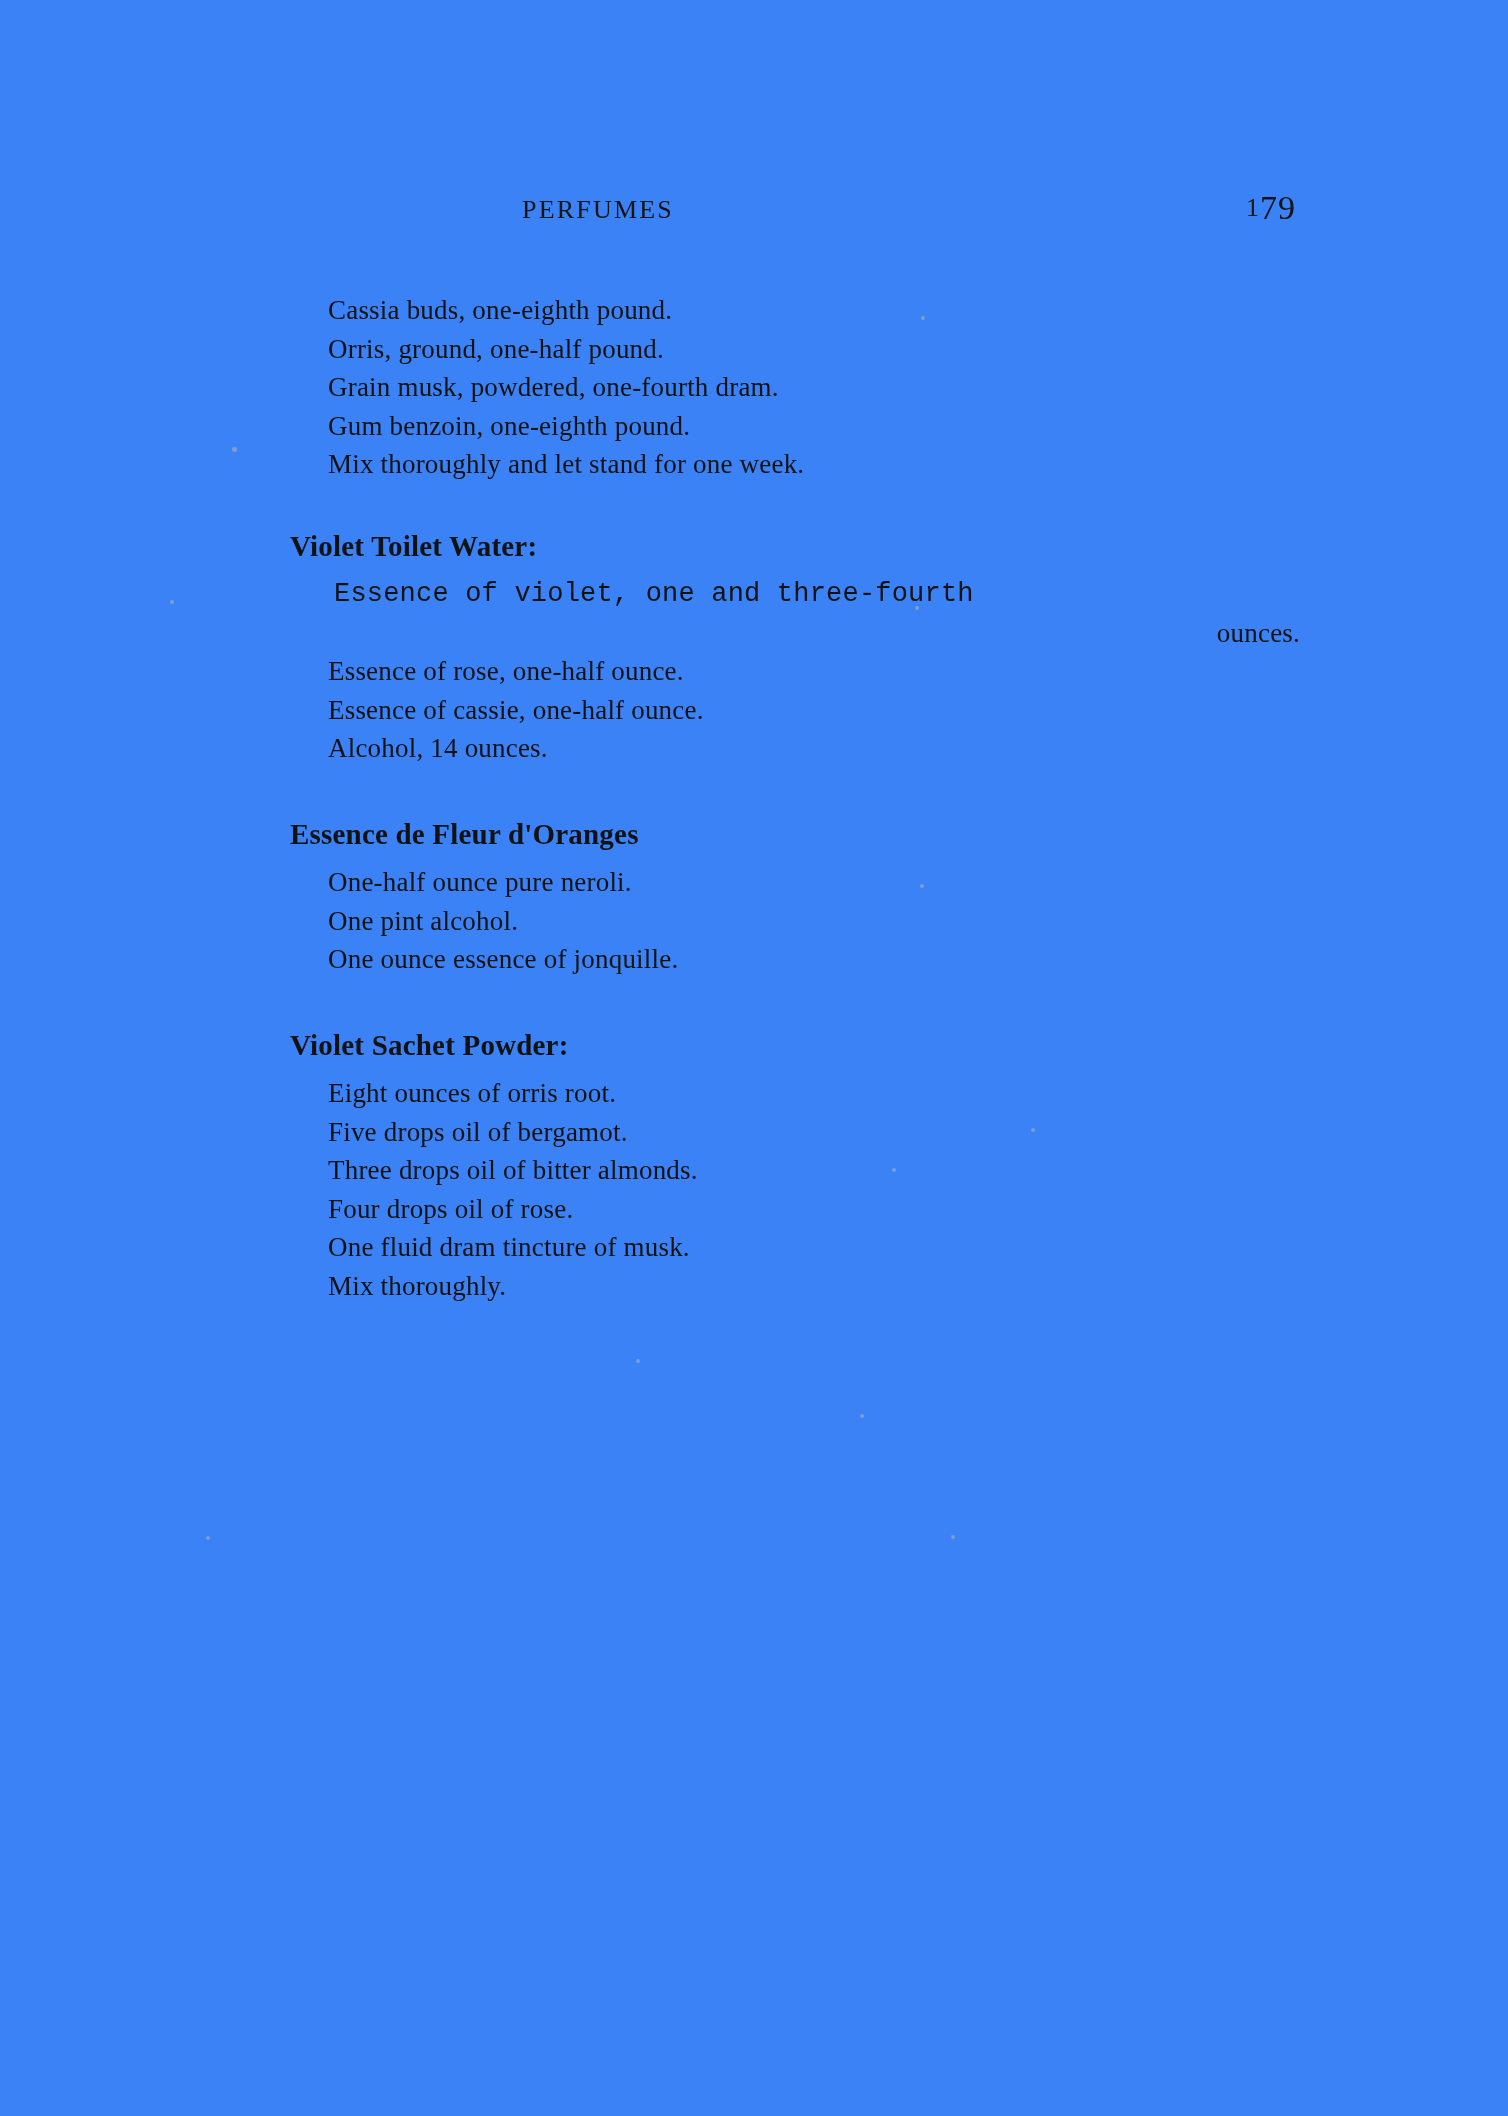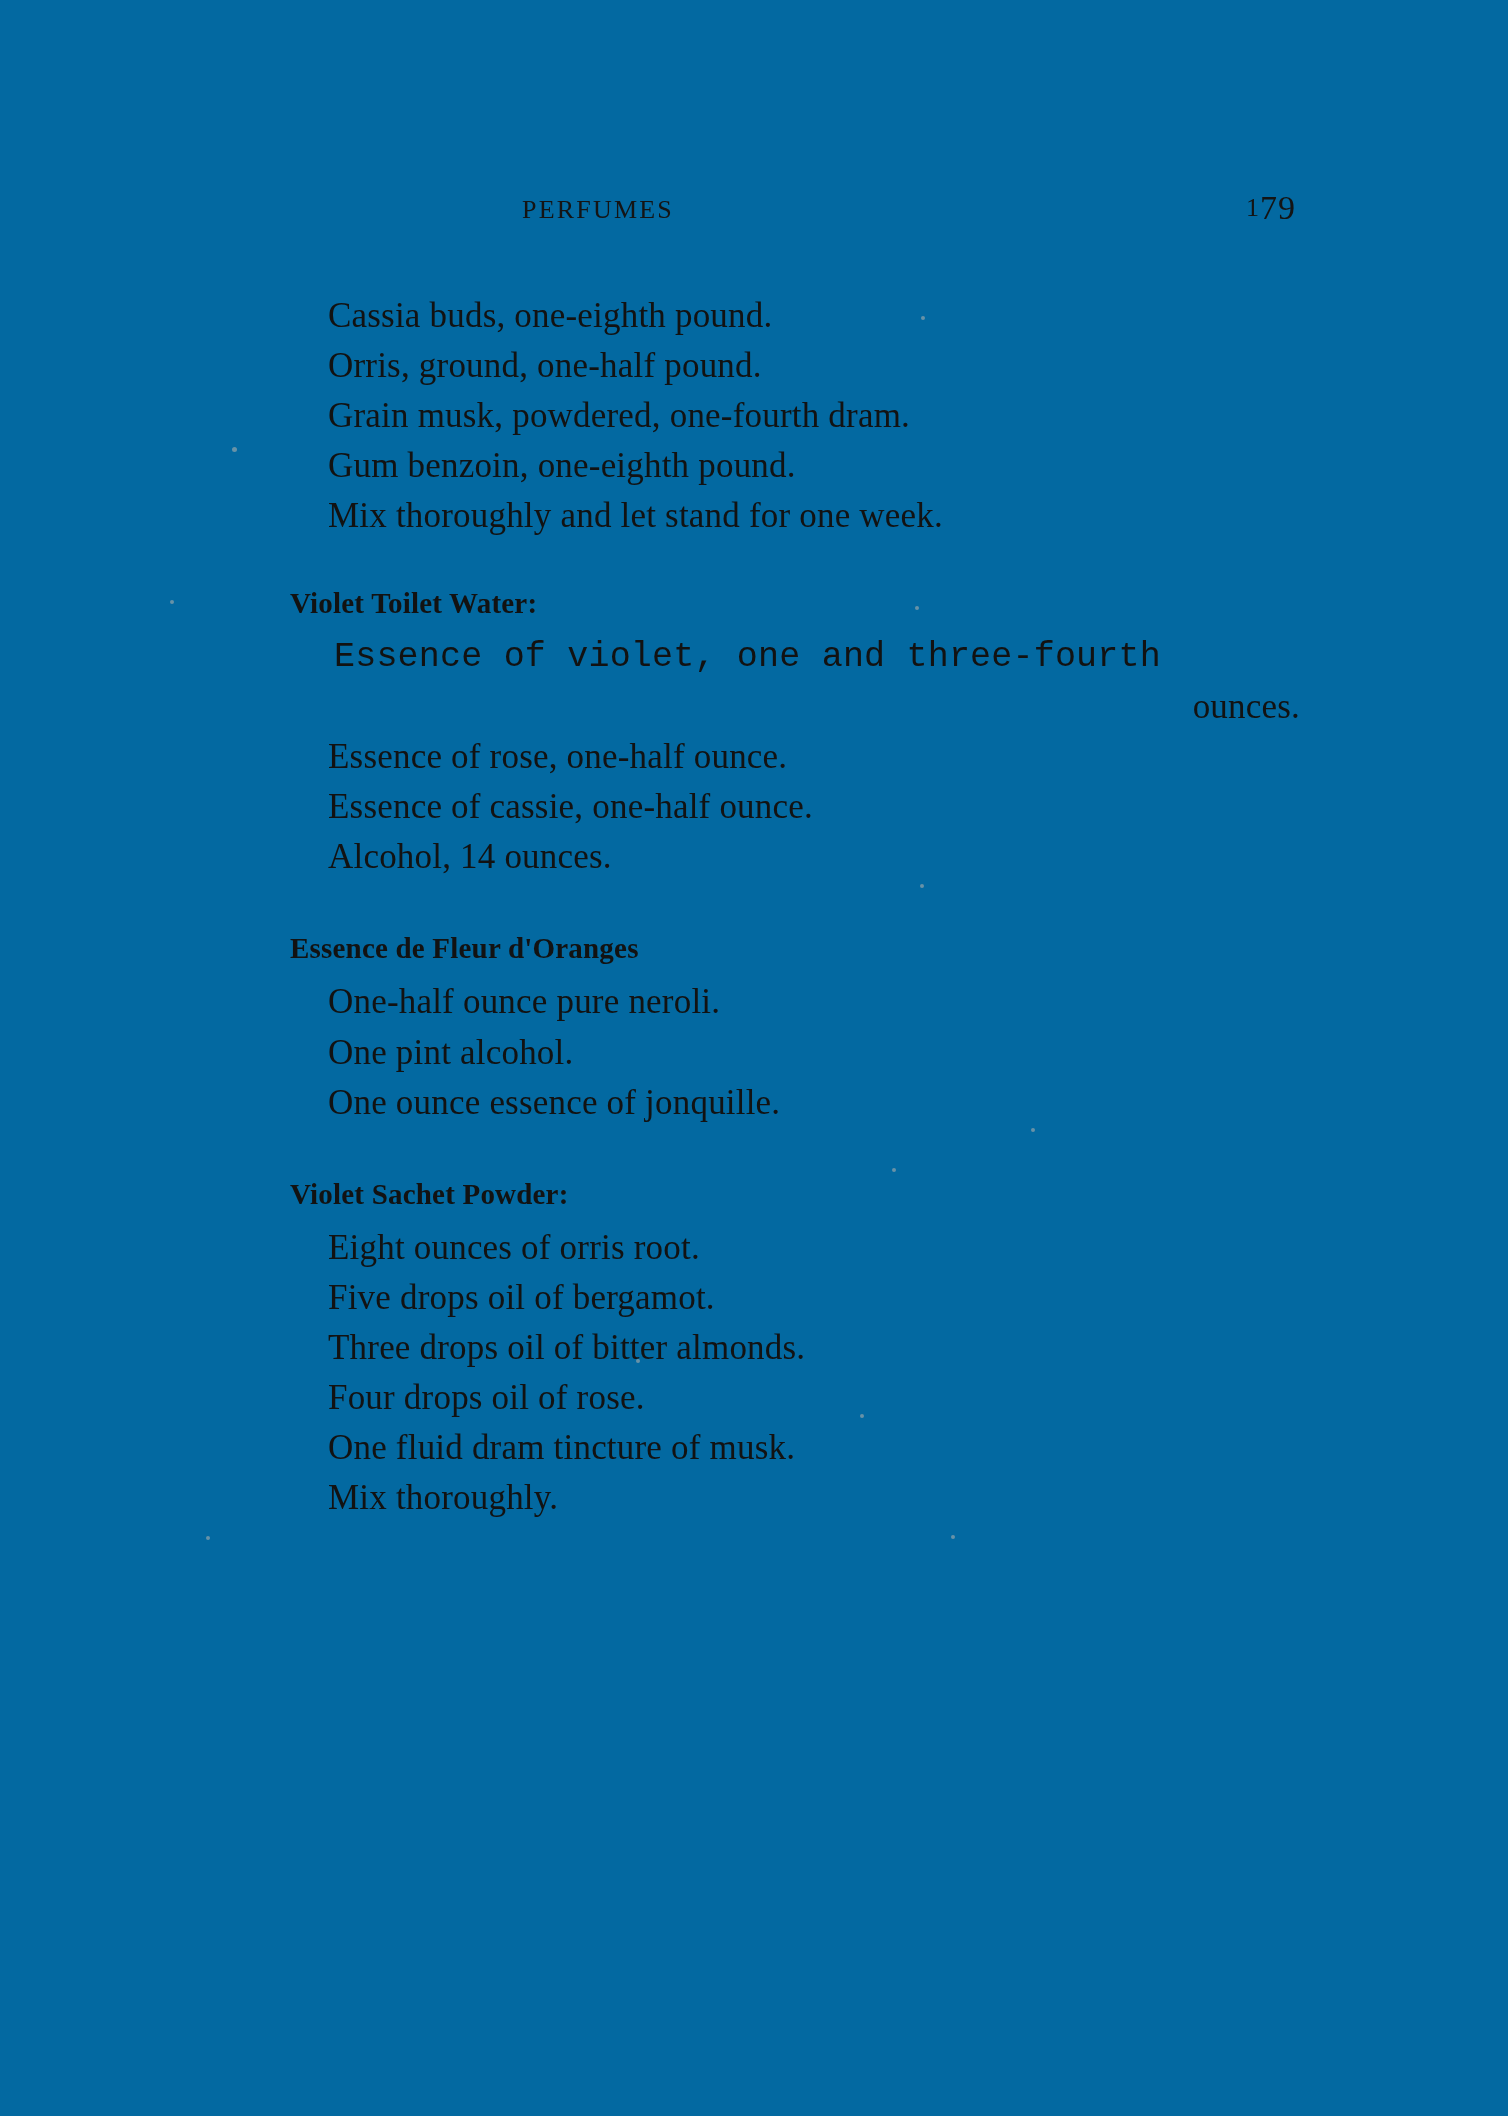--- a/index.html
+++ b/index.html
@@ -13,21 +13,21 @@
     font-family: "Liberation Serif", serif;
     color: #111111;
     position: relative;
     overflow: hidden;
   }
   .page {
     position: absolute;
     left: 0; top: 0;
     width: 1508px;
     height: 2116px;
-    background: #0369a1;
+    background: #3b82f6;
   }
   
   .speck {
     position: absolute;
     background: #b9b5ad;
     border-radius: 50%;
     opacity: .55;
   }
   .content {
     position: absolute;
@@ -68,21 +68,21 @@
   .sec-title {
     font-size: 29px;
     margin-left: 0px;
     line-height: 1.0;
     margin-bottom: 14px;
     color: #121212;
     letter-spacing: .2px;
     font-weight: bold;
   }
   .line {
-    font-size: 35px;
+    font-size: 27px;
     line-height: 1.43;
     margin-left: 38px;
     color: #121212;
     letter-spacing: .2px;
     white-space: pre-wrap;
   }
   .line.wide {
     margin-left: 44px;
     width: 950px;
     text-align: justify;

